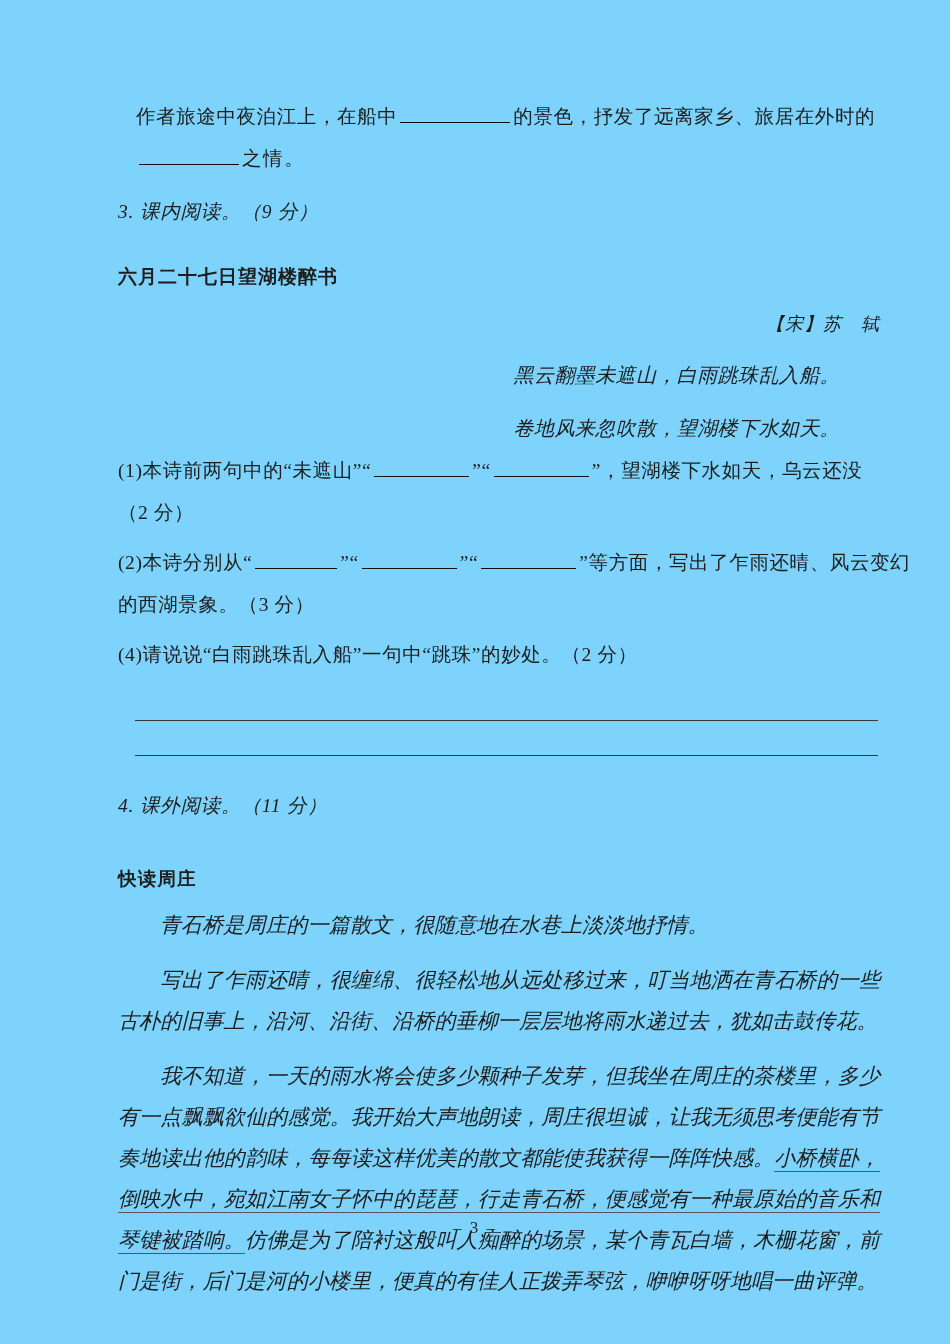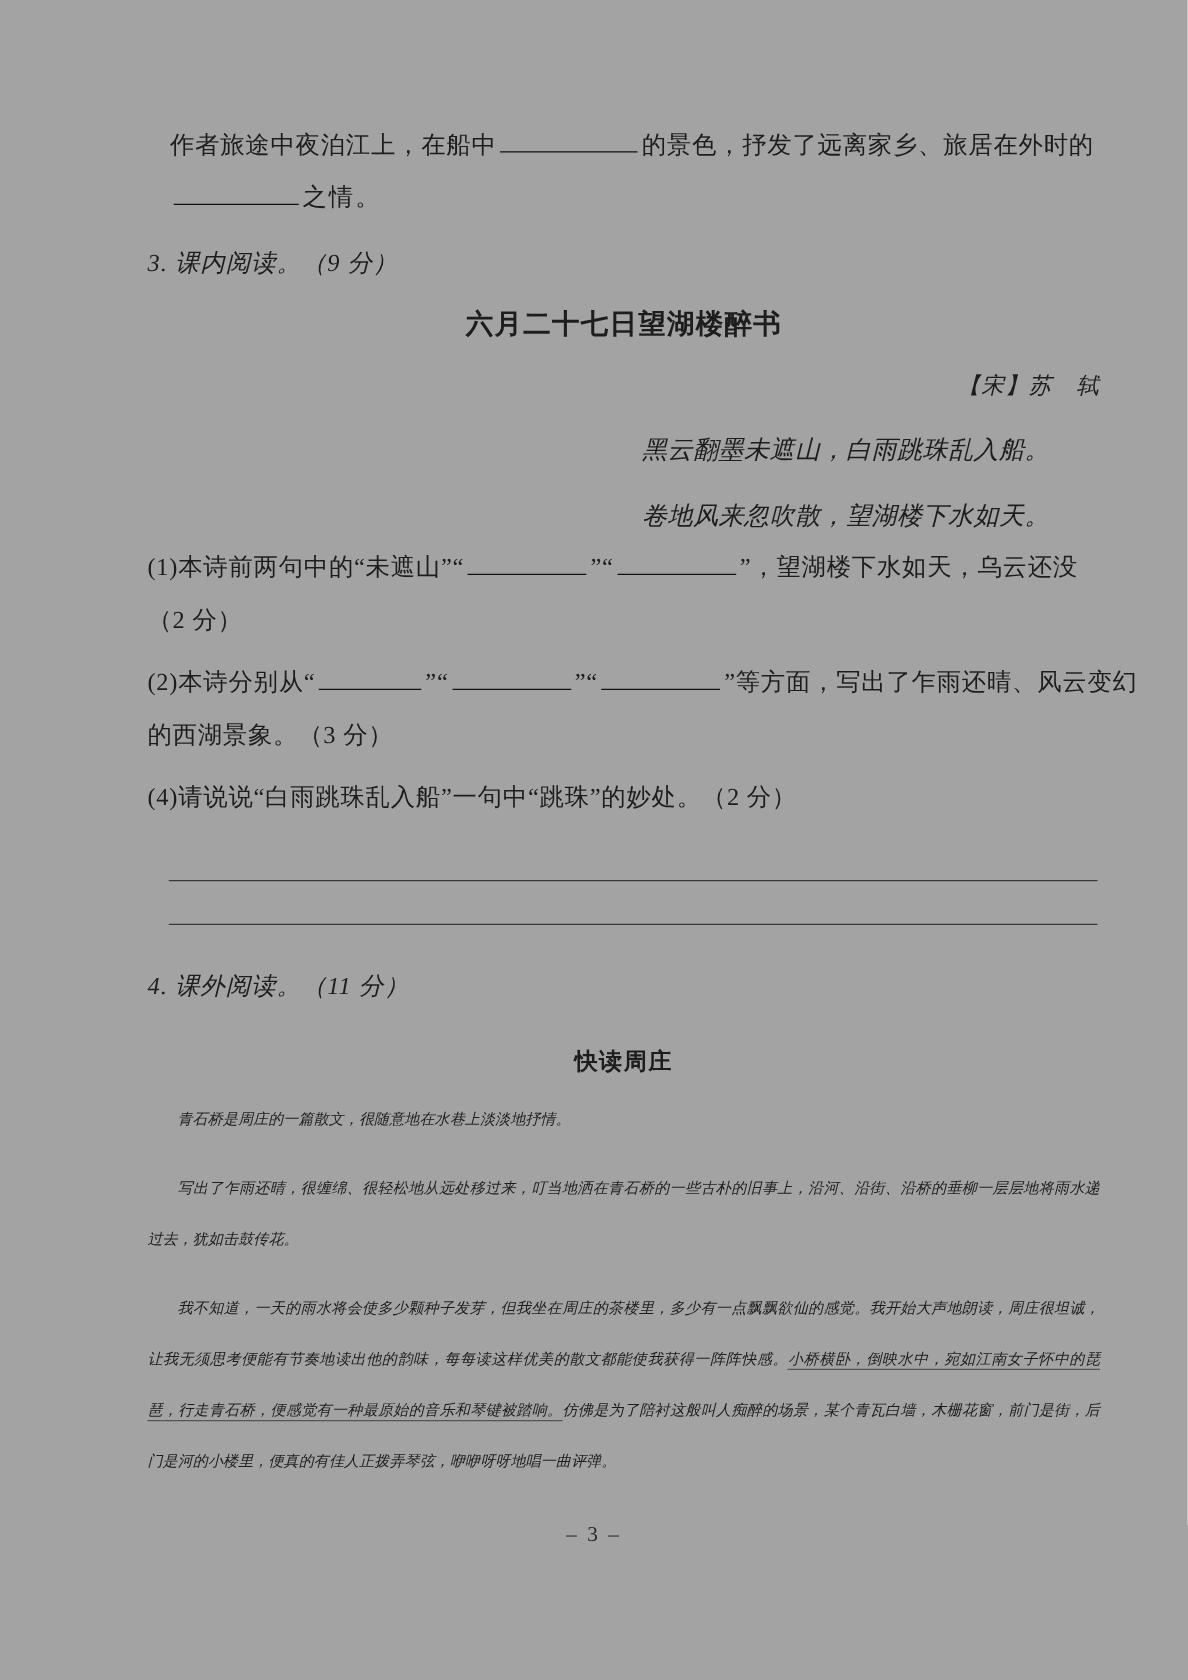--- a/index.html
+++ b/index.html
@@ -14,21 +14,21 @@
     font-family: "Liberation Serif", "DejaVu Serif", serif;
     color: #1d1d1d;
     overflow: hidden;
   }
 
   .page {
     position: absolute;
     left: 0; top: 0;
     width: 950px;
     height: 1344px;
-    background: #a3a3a3;
+    background: #7dd3fc;
   }
 
   .content {
     position: absolute;
     left: 118px;
     top: 96px;
     width: 762px;
   }
 
   
@@ -65,26 +65,26 @@
   .item-num {
     font-size: 19.5px;
     line-height: 40px;
     margin-top: 12px;
     letter-spacing: 0.8px;
     font-style: italic;
   }
 
   
   .poem-title {
-    text-align: center;
+    text-align: left;
     font-family: "DejaVu Sans", "Liberation Sans", sans-serif;
     font-weight: bold;
-    font-size: 22px;
+    font-size: 19px;
     letter-spacing: 1px;
-    margin-top: 12px;
+    margin-top: 32px;
   }
   .poem-author {
     text-align: right;
     font-family: "DejaVu Serif", "Liberation Serif", serif;
     font-style: italic;
     font-size: 18px;
     letter-spacing: 1px;
     margin-top: 22px;
   }
   .poem-line {
@@ -109,31 +109,30 @@
   .rule {
     height: 0;
     border-bottom: 1.5px solid #3a3a3a;
     margin: 34px 0 0 17px;
     width: 743px;
   }
   .rule.first { margin-top: 44px; }
 
   
   .essay-title {
-    text-align: center;
     font-family: Liberation Mono, monospace;
     font-weight: bold;
     font-size: 18.5px;
     letter-spacing: 1.2px;
-    margin-top: 26px;
+    margin-top: 40px;
   }
   .para {
     font-family: Liberation Serif, serif;
     font-style: italic;
-    font-size: 12px;
+    font-size: 21px;
     line-height: 41px;
     letter-spacing: 0.1px;
     text-indent: 2em;
     margin-top: 14px;
     margin-left: 0px;
     width: 762px;
     text-align: justify;
     text-justify: inter-ideograph;
   }
   .u-line {

